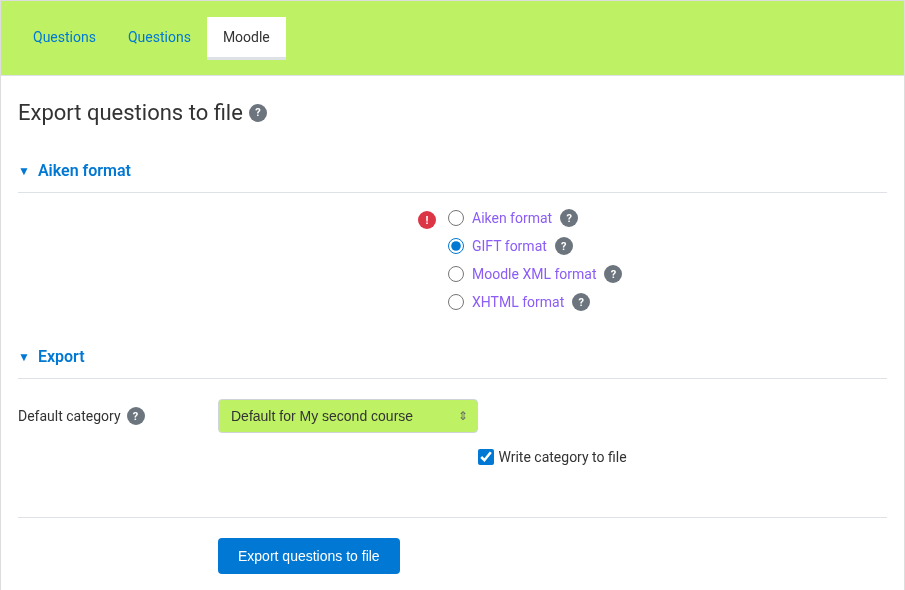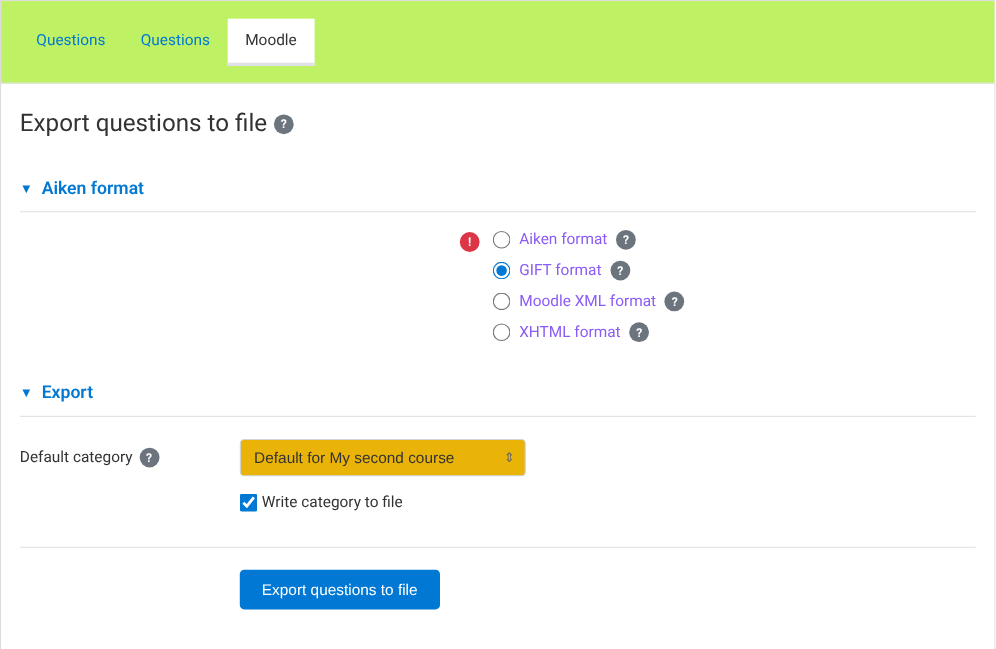--- a/index.html
+++ b/index.html
@@ -149,41 +149,42 @@
       display: inline-block;
     }
     .select-wrapper select {
       appearance: none;
       -webkit-appearance: none;
       padding: 8px 32px 8px 12px;
       border: 1px solid #ced4da;
       border-radius: 4px;
       font-size: 14px;
       color: #333;
-      background: #eab308;
+      background: #bef264;
       cursor: pointer;
       min-width: 260px;
     }
     .select-wrapper::after {
       content: '⇕';
       position: absolute;
       right: 10px;
       top: 50%;
       transform: translateY(-50%);
       pointer-events: none;
       color: #666;
       font-size: 12px;
     }
     .checkboxes-row {
       display: flex;
       align-items: center;
       gap: 4px;
       margin-left: 200px;
-      margin-bottom: 12px;
+      margin-bottom: 32px;
       flex-wrap: wrap;
+      justify-content: center;
     }
     .checkbox-item {
       display: flex;
       align-items: center;
       gap: 4px;
     }
     .checkbox-item input[type="checkbox"] {
       width: 16px;
       height: 16px;
       accent-color: #0078d4;

